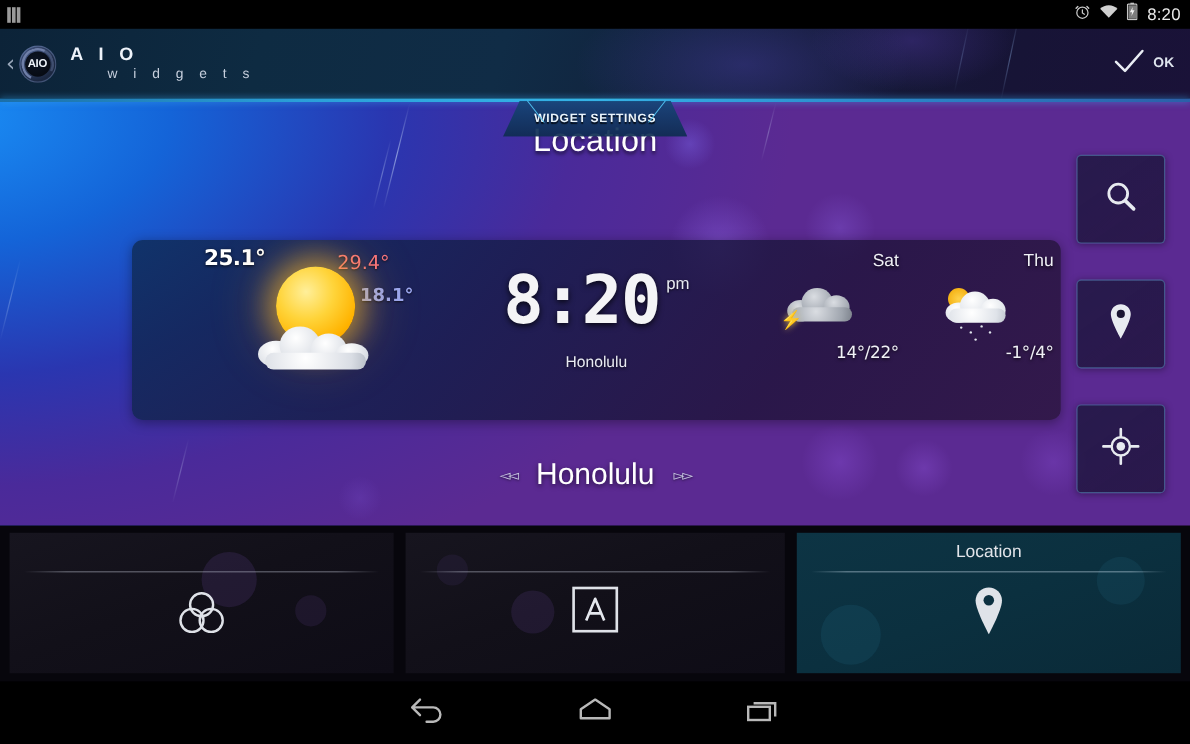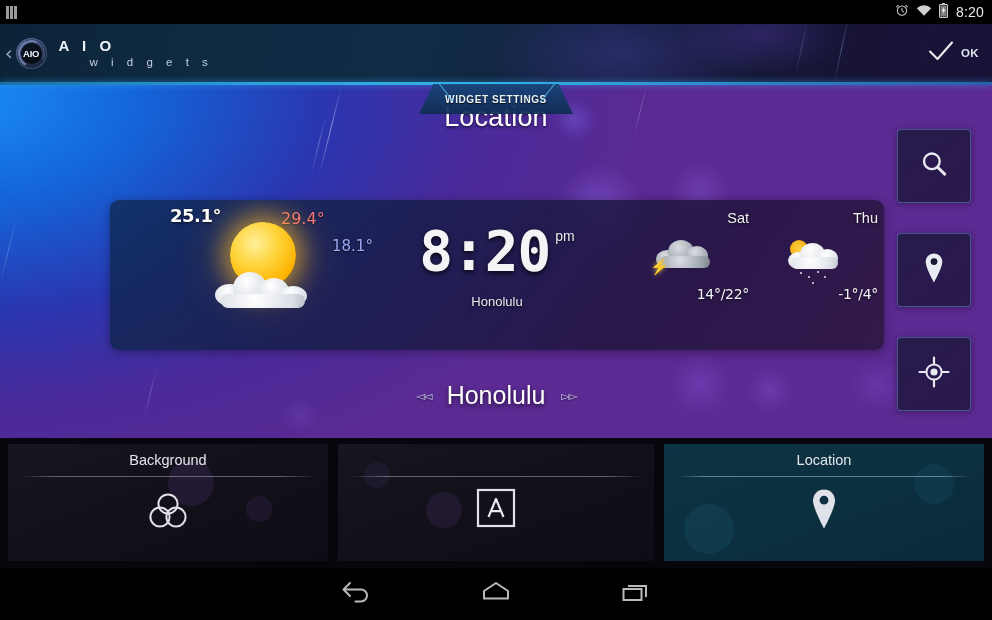--- a/index.html
+++ b/index.html
@@ -131,22 +131,22 @@
   .cur-temp {
     position:absolute; left:5px; top:5px; color:#fff; font-size:18px; font-weight:bold;
     letter-spacing:-.5px; text-shadow:0 1px 3px rgba(0,0,0,.8);
     font-family:"DejaVu Sans", sans-serif;
   }
   .cur-hi {
     position:absolute; left:116px; top:9px; color:#f4737f; font-size:16px; font-weight:normal;
     text-shadow:0 1px 2px rgba(0,0,0,.7); font-family:"DejaVu Sans", sans-serif;
   }
   .cur-lo {
-    position:absolute; left:135px; top:37px; color:#9aa6f0; font-size:15px; font-weight:normal;
-    text-shadow:0 1px 2px rgba(0,0,0,.7); font-family:"DejaVu Sans", sans-serif;margin-left:32px;
+    position:absolute; left:135px; top:37px; color:#9aa6f0; font-size:15px; font-weight:bold;
+    text-shadow:0 1px 2px rgba(0,0,0,.7); font-family:"DejaVu Sans", sans-serif;
   }
   .cur-cond {
     position:absolute; left:0; top:106px; width:210px; text-align:center;
     color:#f2f2f4; font-size:15px; text-shadow:0 1px 3px rgba(0,0,0,.85);
   }
   .icon-suncloud { position:absolute; left:38px; top:20px; width:120px; height:92px; }
   .sun-ball {
     position:absolute; left:27px; top:2px; width:66px; height:66px; border-radius:50%;
     background:radial-gradient(circle at 38% 32%, #ffef9a 0%, #ffd43a 38%, #ffb300 72%, #f08c00 100%);
     box-shadow:0 0 22px 7px rgba(255,190,40,.55), 0 0 44px 14px rgba(255,170,20,.22);
@@ -405,21 +405,20 @@
             <path d="M16 1.5v6M16 24.5v6M1.5 16h6M24.5 16h6" stroke="#e7eaf0" stroke-width="2.2" stroke-linecap="round"></path>
           </svg>
       </span>
     </div>
   </div>
 
   <div class="tabs">
     <div class="tab t1">
       <span class="bokeh" style="left:160px;top:16px;width:46px;height:46px;background:rgba(120,80,180,.17);"></span>
       <span class="bokeh" style="left:238px;top:52px;width:26px;height:26px;background:rgba(120,80,180,.13);"></span>
-      <div class="tlabel">Background</div>
       <div class="tline"></div>
       <div class="ticon">
         <svg width="46" height="46" viewBox="0 0 46 46">
           <circle cx="23" cy="16" r="9.6" fill="none" stroke="#dfe2e8" stroke-width="2"></circle>
           <circle cx="15" cy="29" r="9.6" fill="none" stroke="#dfe2e8" stroke-width="2"></circle>
           <circle cx="31" cy="29" r="9.6" fill="none" stroke="#dfe2e8" stroke-width="2"></circle>
         </svg>
       </div>
     </div>
     <div class="tab t2">

